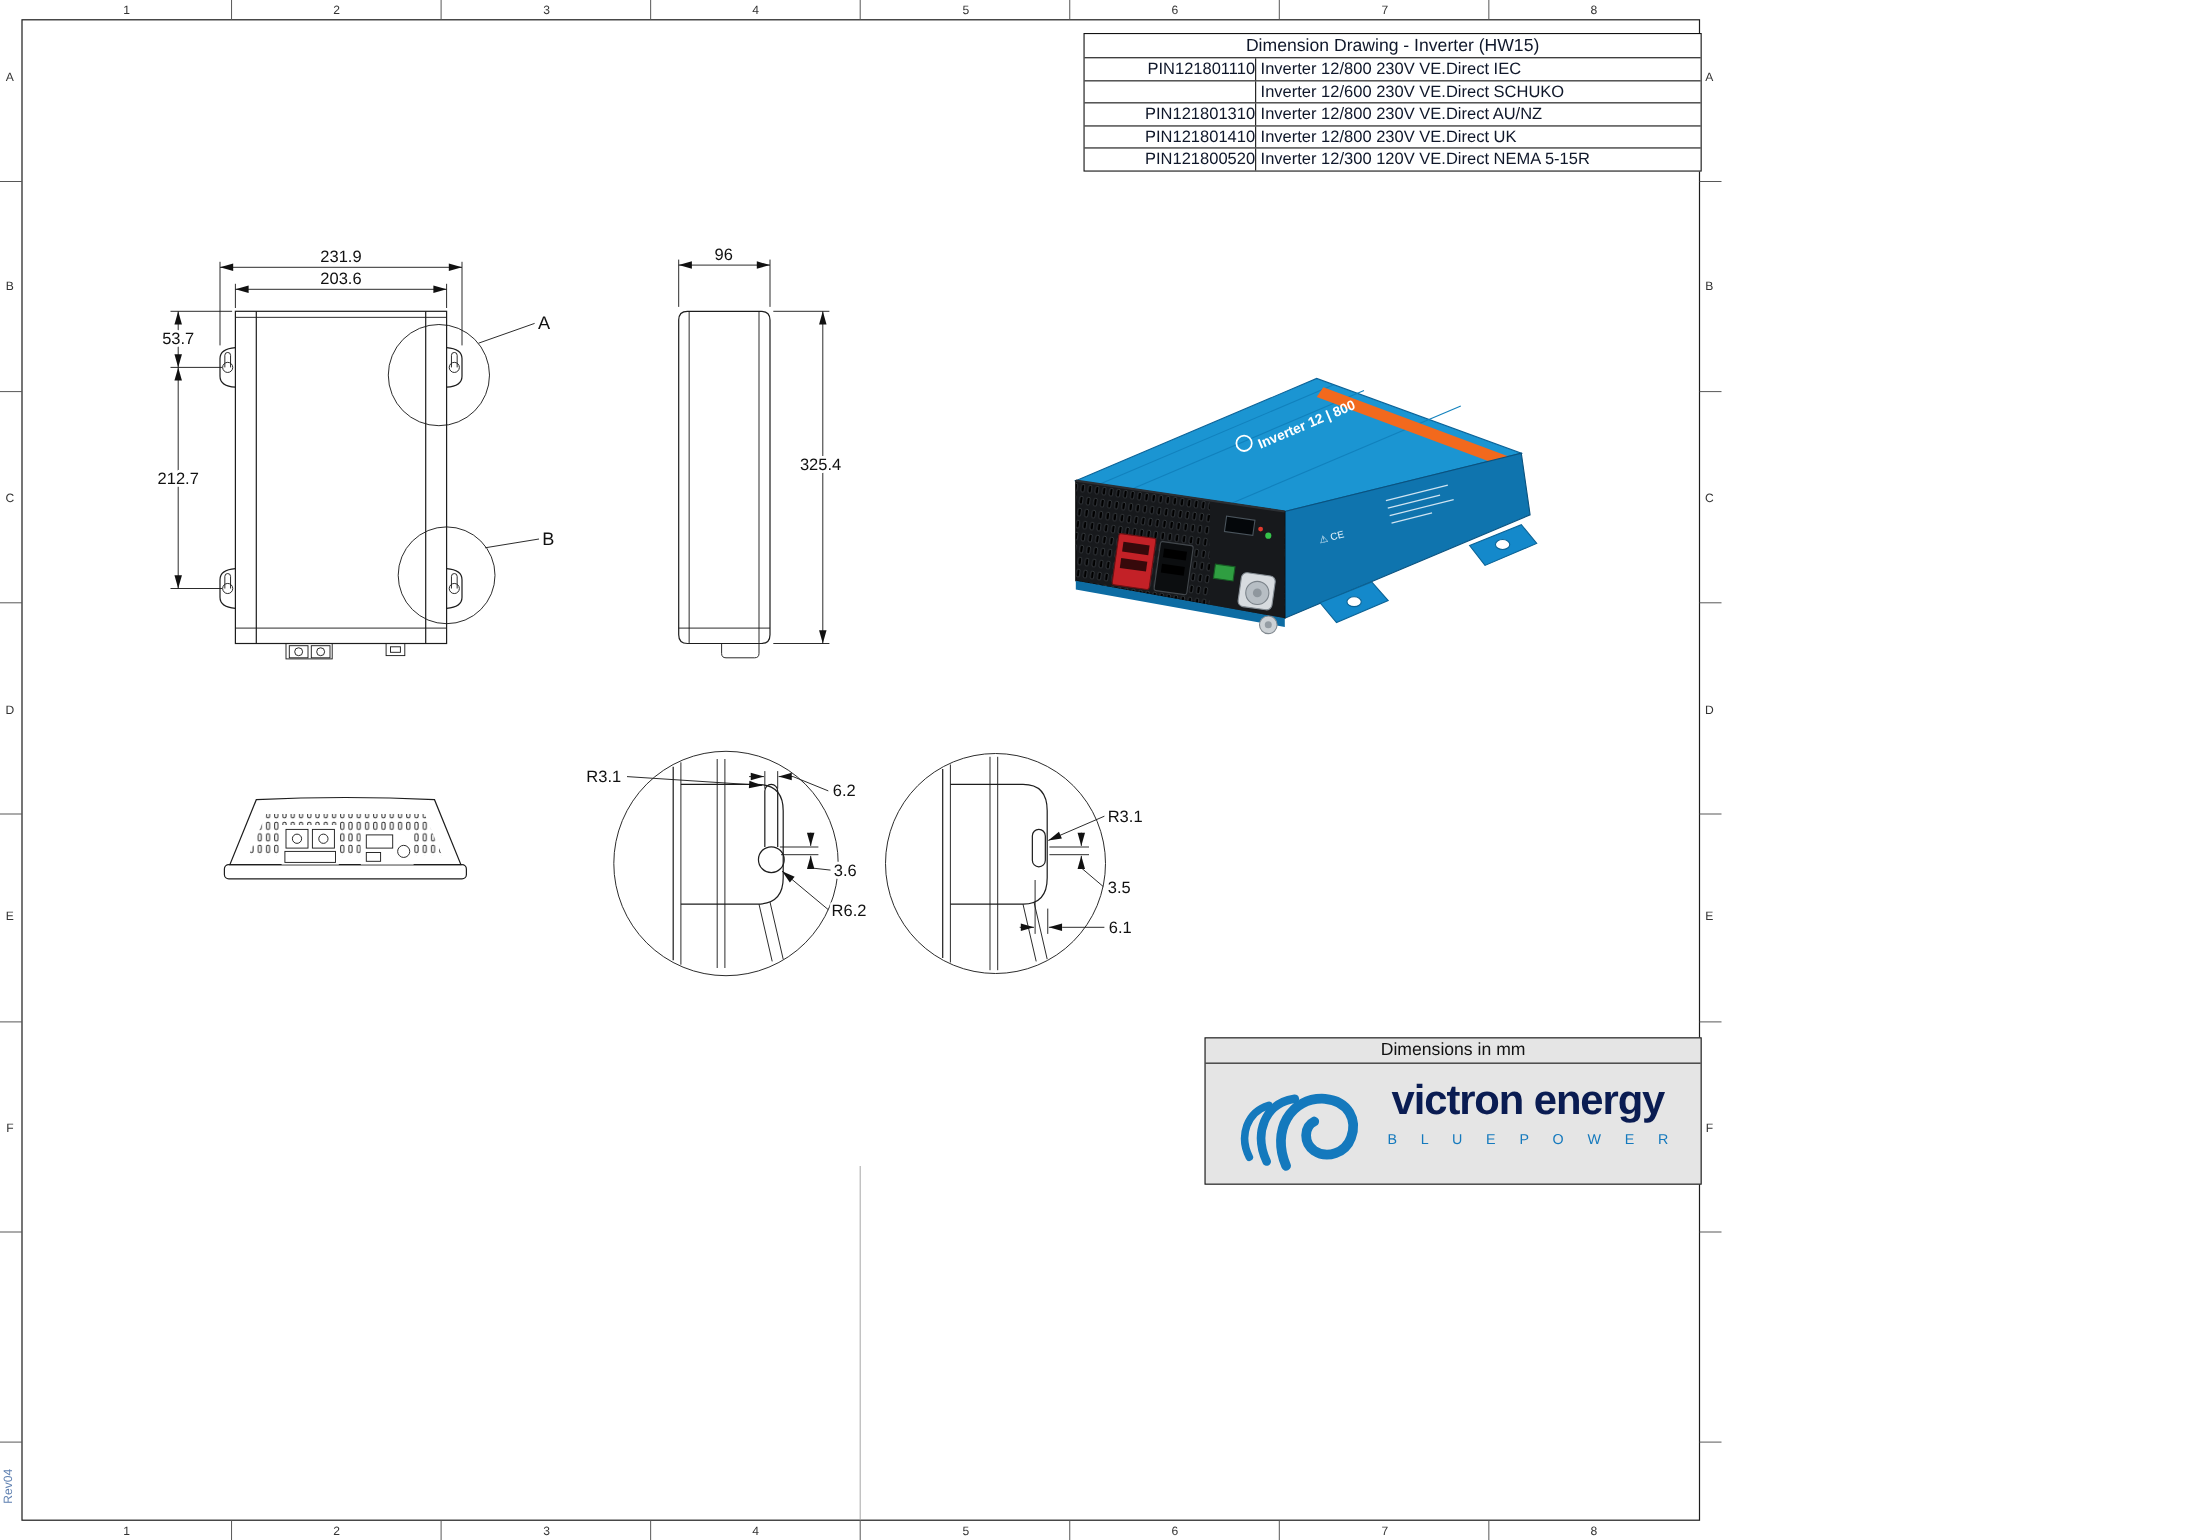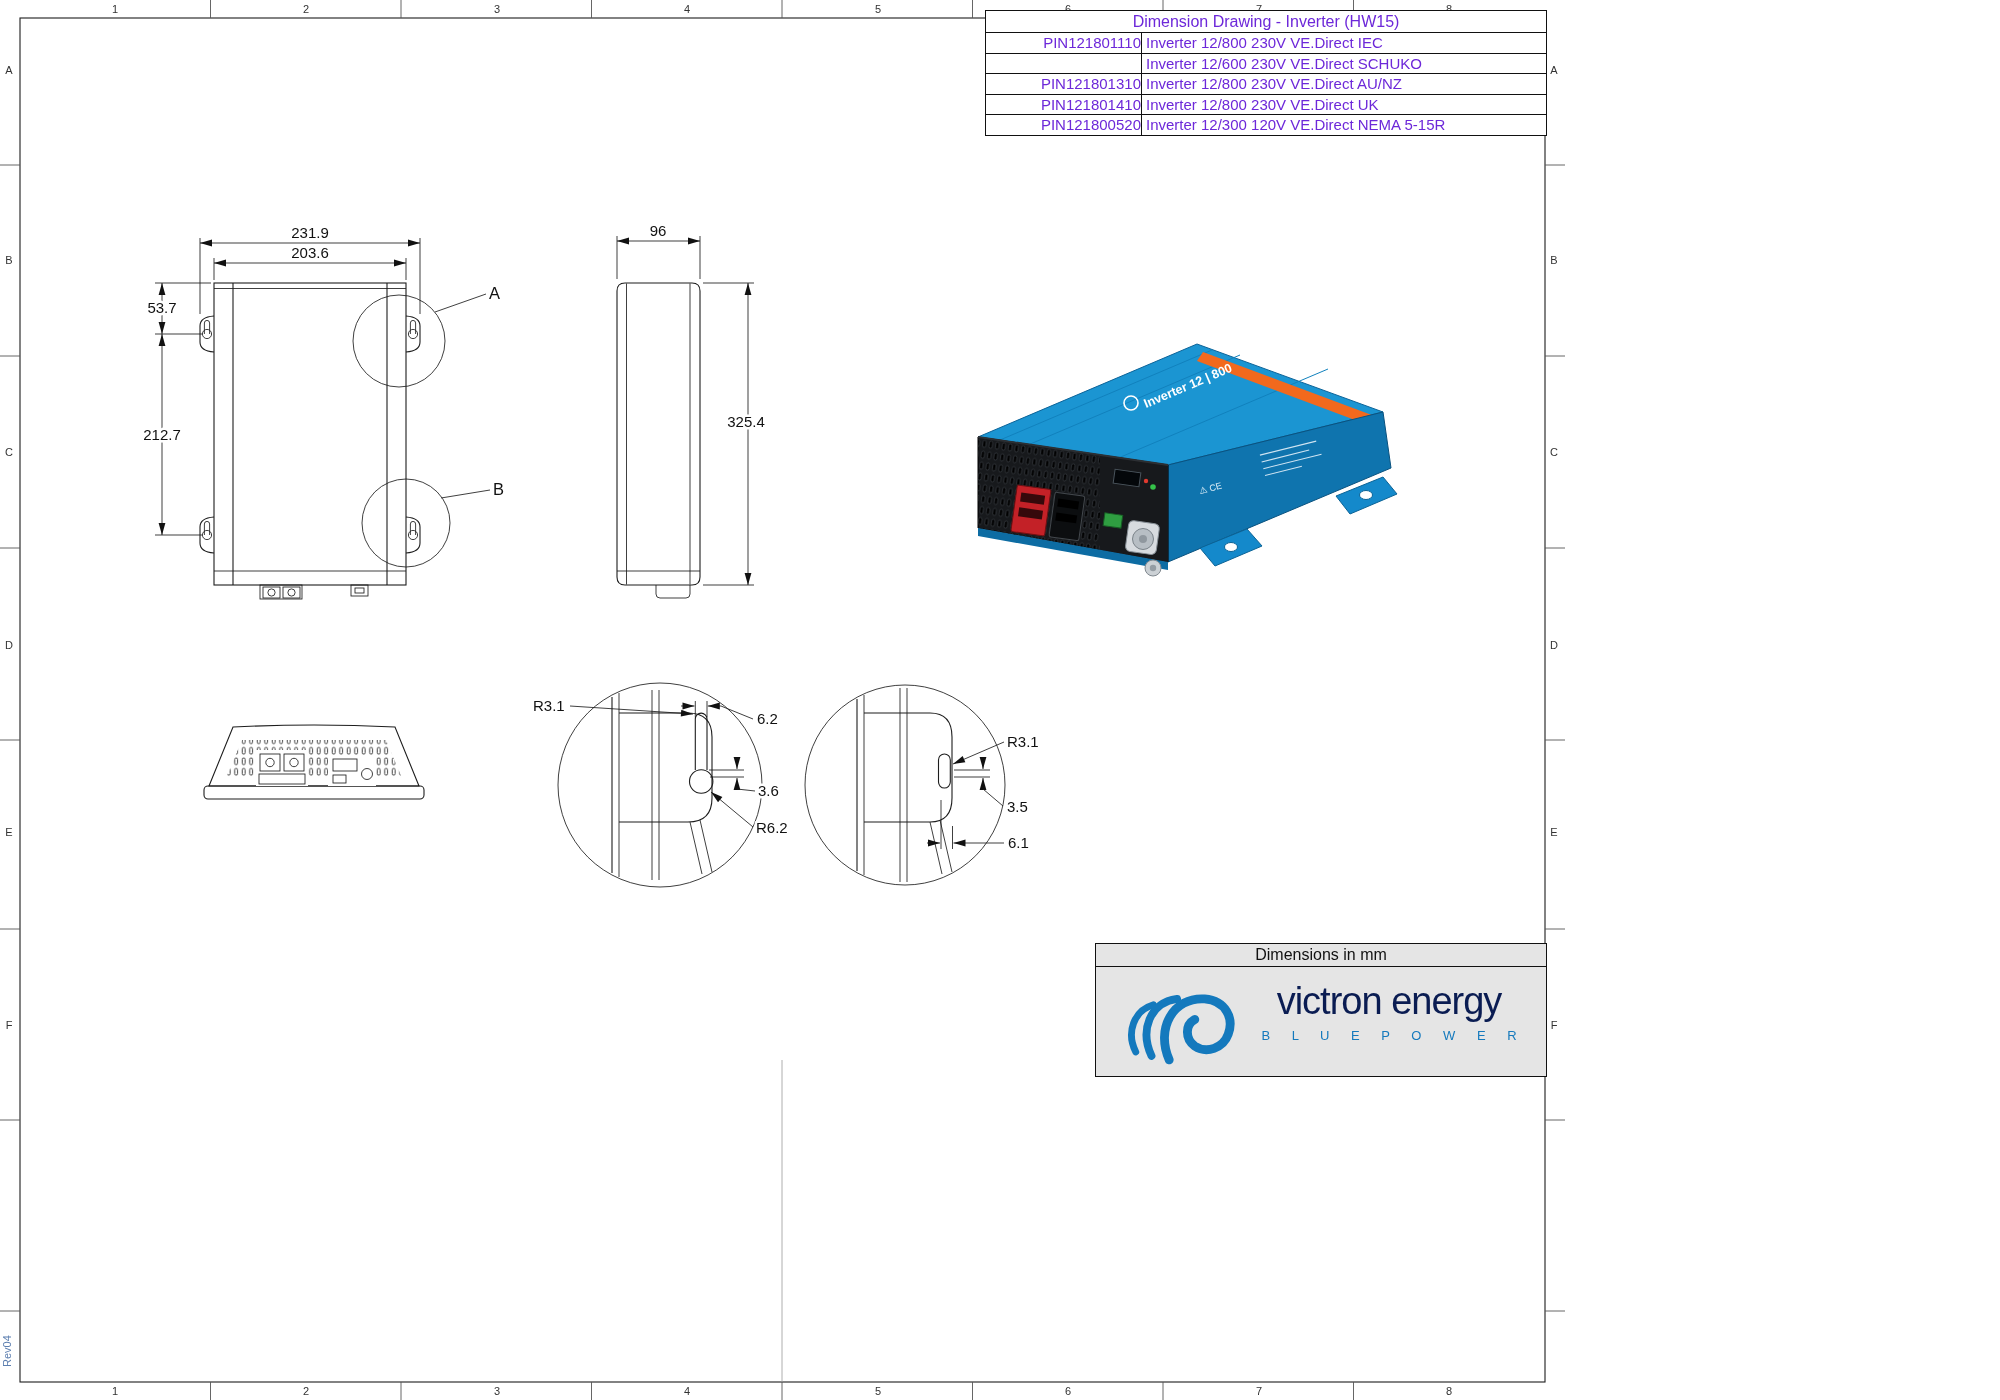--- a/index.html
+++ b/index.html
@@ -5,32 +5,32 @@
   html,body{margin:0;padding:0;background:#fff}
   .sheet{position:relative;width:2000px;height:1400px;background:#fff;font-family:"Liberation Sans",sans-serif;overflow:hidden}
   svg.cad{position:absolute;left:0;top:0;display:block}
   .ln{stroke:#1d1d1d;stroke-width:1.1;fill:none}
   .thin{stroke-width:0.85}
   g.dims line{stroke:#1d1d1d;stroke-width:0.85;fill:none}
   text{font-family:"Liberation Sans",sans-serif}
   .dimtxt{font-size:15px;fill:#111;paint-order:stroke;stroke:#fff;stroke-width:5px;stroke-linejoin:round}
   .callout{font-size:16.5px}
   .ruler{font-size:11px;fill:#333}
-  .parts-table{position:absolute;left:985px;top:10px;width:560px;background:#fff;border:1.2px solid #111;font-size:15px;color:#6d28d9}
+  .parts-table{position:absolute;left:985px;top:30px;width:560px;background:#fff;border:1.2px solid #111;font-size:15px;color:#0f172a}
   .pt-title{height:21px;line-height:21px;text-align:center;font-size:16px;border-bottom:1.2px solid #111}
   .pt-row{display:flex;height:19.6px;line-height:19.6px;border-bottom:1px solid #111}
   .pt-row:last-child{border-bottom:none}
   .pt-pin{width:155px;border-right:1px solid #111;text-align:right}
   .pt-desc{flex:1;padding-left:4px;white-space:nowrap;overflow:hidden}
   .footer-box{position:absolute;left:1095px;top:943px;width:450px;height:132px;border:1.4px solid #111;background:#e5e5e5}
   .fb-title{height:22px;line-height:22px;text-align:center;font-size:16px;color:#111;border-bottom:1.4px solid #111}
   .fb-body{position:relative;height:108px}
   .fb-logo{position:absolute;left:26px;top:8px}
   .fb-text{position:absolute;left:148px;top:14px;width:290px;text-align:center}
-  .fb-brand{font-size:38px;font-weight:normal;color:#0a1c52;letter-spacing:-1px;line-height:1.1}
+  .fb-brand{font-size:38px;font-weight:bold;color:#0a1c52;letter-spacing:-1px;line-height:1.1}
   .fb-tag{margin-top:5px;font-size:13px;color:#1479bd;letter-spacing:9px;padding-left:9px;font-weight:normal}
 </style>
 </head>
 <body>
 
 <div class="sheet">
 
 <svg class="cad" width="2000" height="1400" viewBox="0 0 2000 1400">
   <defs>
     <marker id="arr" markerUnits="userSpaceOnUse" markerWidth="14" markerHeight="10" refX="12.5" refY="5" orient="auto-start-reverse">

